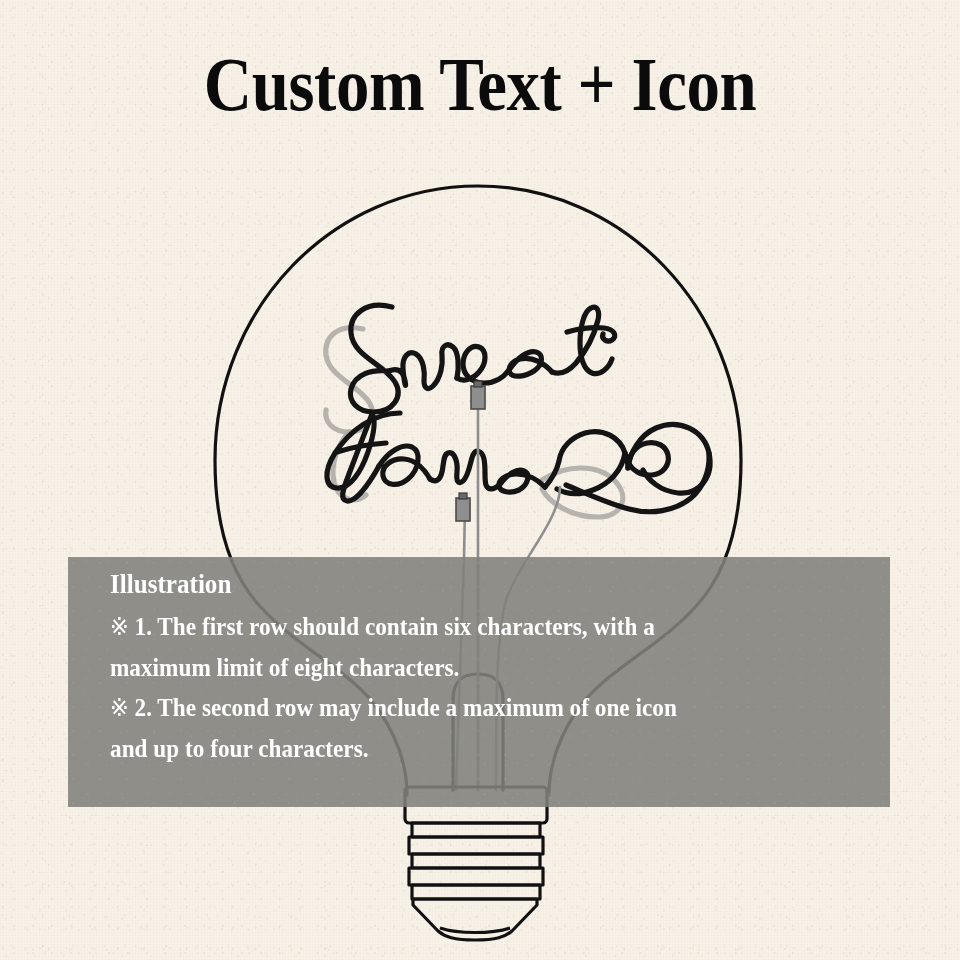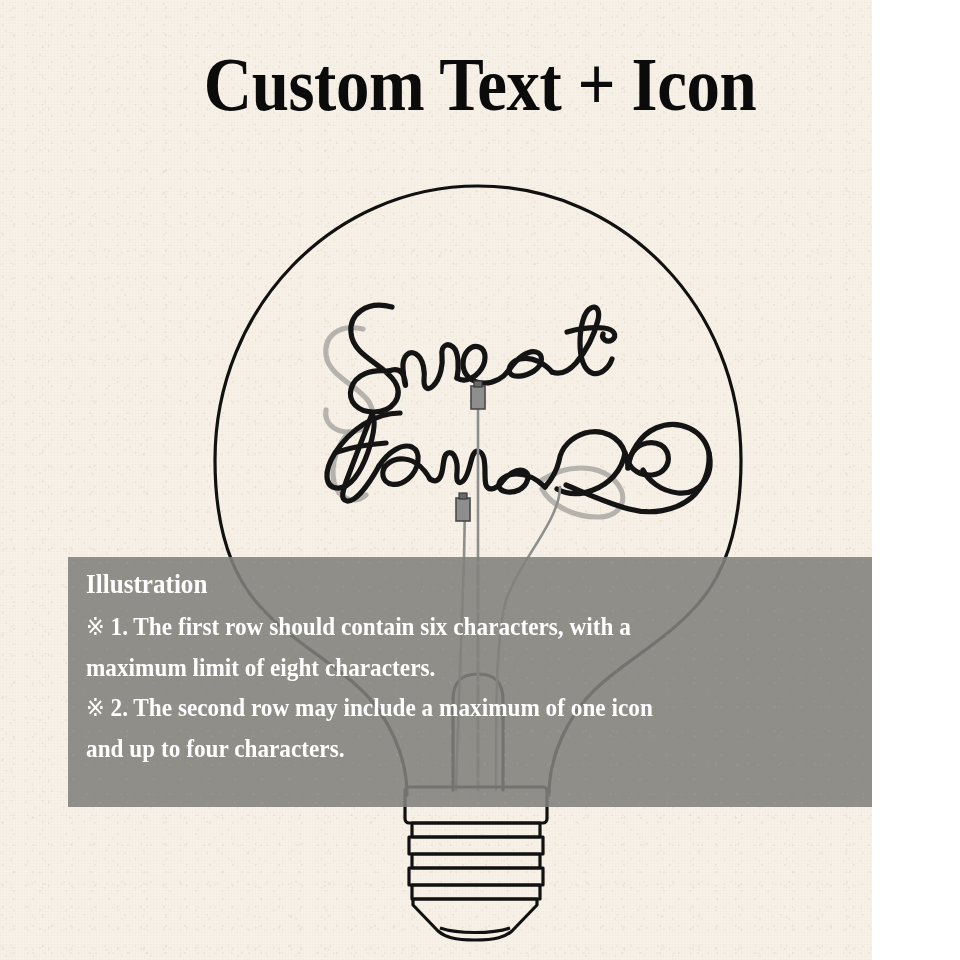--- a/index.html
+++ b/index.html
@@ -7,21 +7,21 @@
     padding: 0;
   }
   body {
     width: 960px;
     height: 960px;
     overflow: hidden;
     font-family: "Liberation Serif", serif;
   }
   #canvas {
     position: relative;
-    width: 872px;
+    width: 960px;
     height: 960px;
     background-color: #f7f1e7;
     overflow: hidden;
   }
   
   #paper-texture {
     position: absolute;
     inset: 0;
     pointer-events: none;
     opacity: 0.55;
@@ -95,21 +95,21 @@
     background-image:
       radial-gradient(circle at 18% 24%, rgba(215,195,170,0.35) 0 0.8px, transparent 1.4px),
       radial-gradient(circle at 62% 66%, rgba(210,188,162,0.30) 0 0.8px, transparent 1.4px),
       radial-gradient(circle at 85% 18%, rgba(220,200,176,0.28) 0 0.7px, transparent 1.3px),
       radial-gradient(circle at 40% 88%, rgba(205,182,158,0.28) 0 0.7px, transparent 1.3px);
     background-size: 27px 24px, 33px 31px, 21px 29px, 39px 35px;
   }
   .note-inner {
     position: relative;
     z-index: 2;
-    padding-left: 18px;
+    padding-left: 42px;
     padding-right: 10px;
   }
   .note-heading {
     font-family: "Liberation Serif", "DejaVu Serif", serif;
     font-weight: 700;
     font-size: 27px;
     color: #ffffff;
     line-height: 1.0;
     margin: 0 0 9px 0;
     transform: scaleX(0.93);

